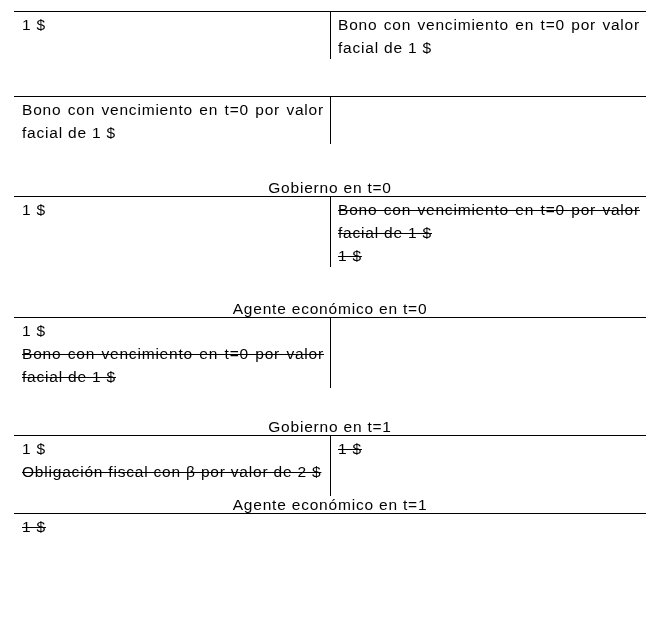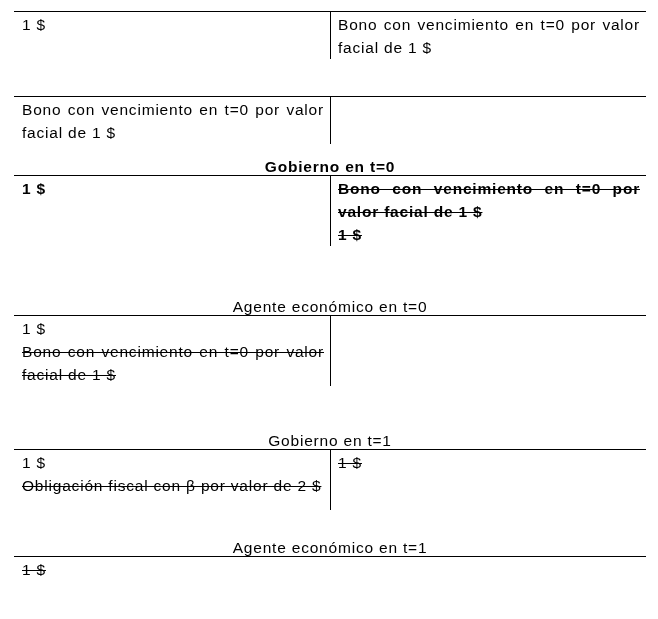--- a/index.html
+++ b/index.html
@@ -34,24 +34,24 @@
     text-decoration: line-through;
     text-decoration-thickness: 1.3px;
   }
   .s1 .t-table { min-height: 44px; }
   .s2 .t-table { min-height: 46px; }
   .s3 .t-table { min-height: 69px; }
   .s4 .t-table { min-height: 69px; }
   .s5 .t-table { min-height: 61px; }
   .s6 .t-table { min-height: 26px; }
   .s2 { margin-top: 37px; }
-  .s3 { margin-top: 14px; font-weight: bold; }
-  .s4 { margin-top: 52px; }
-  .s5 { margin-top: 46px; }
-  .s6 { margin-top: 29px; }
+  .s3 { margin-top: 35px; }
+  .s4 { margin-top: 33px; }
+  .s5 { margin-top: 30px; }
+  .s6 { }
 </style>
 </head>
 <body>
 
 <div>
 
   <section class="account s1">
     <div class="t-table">
       <div class="cell left">
         <div class="entry">1 $</div>

